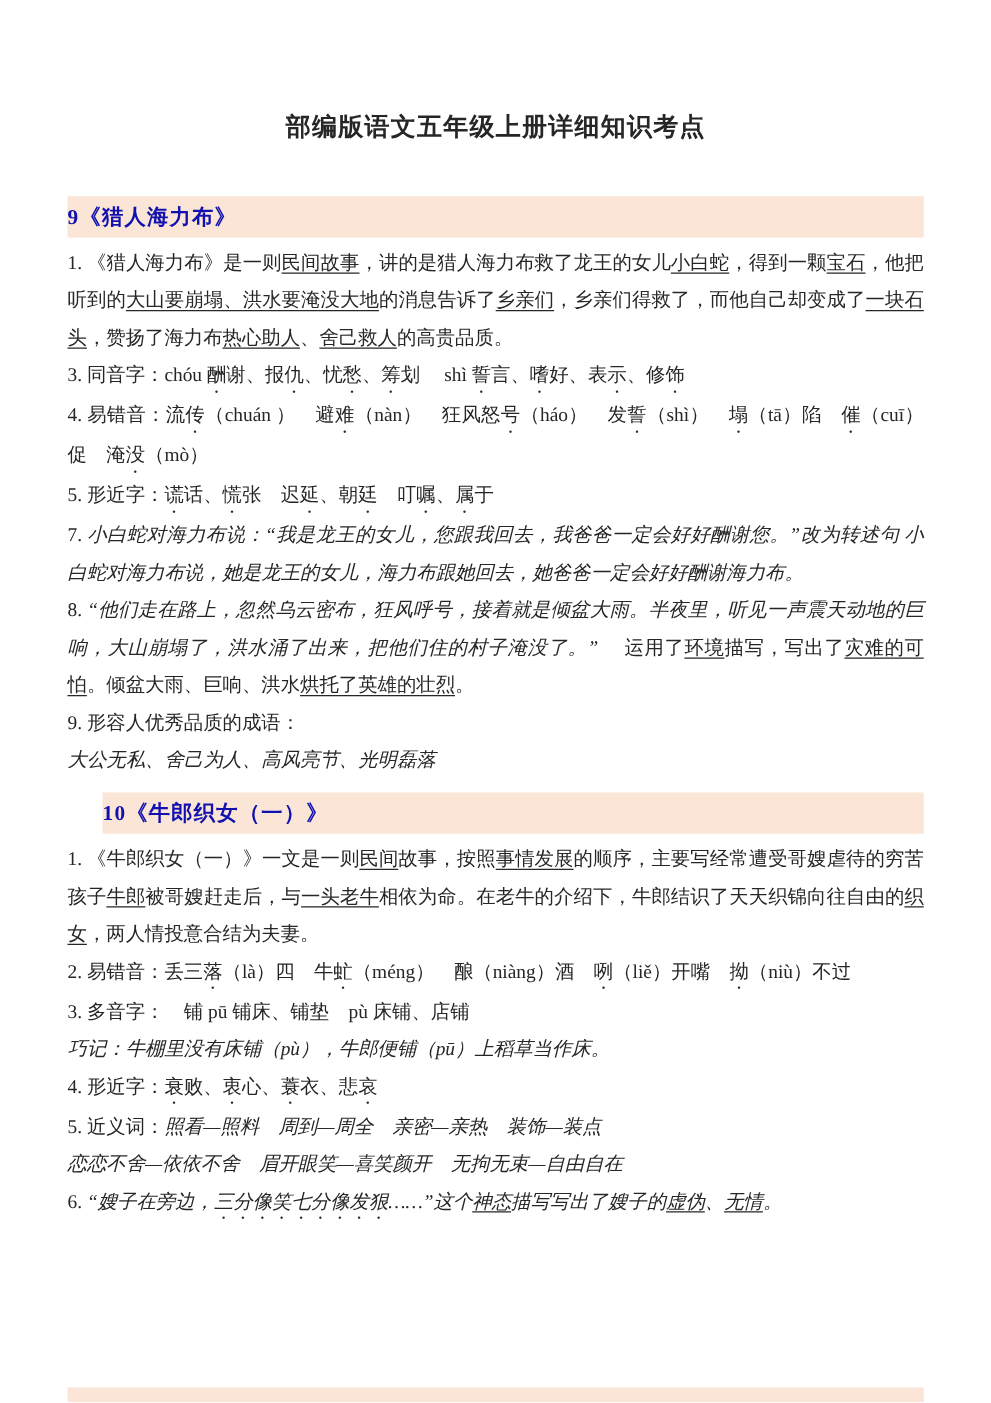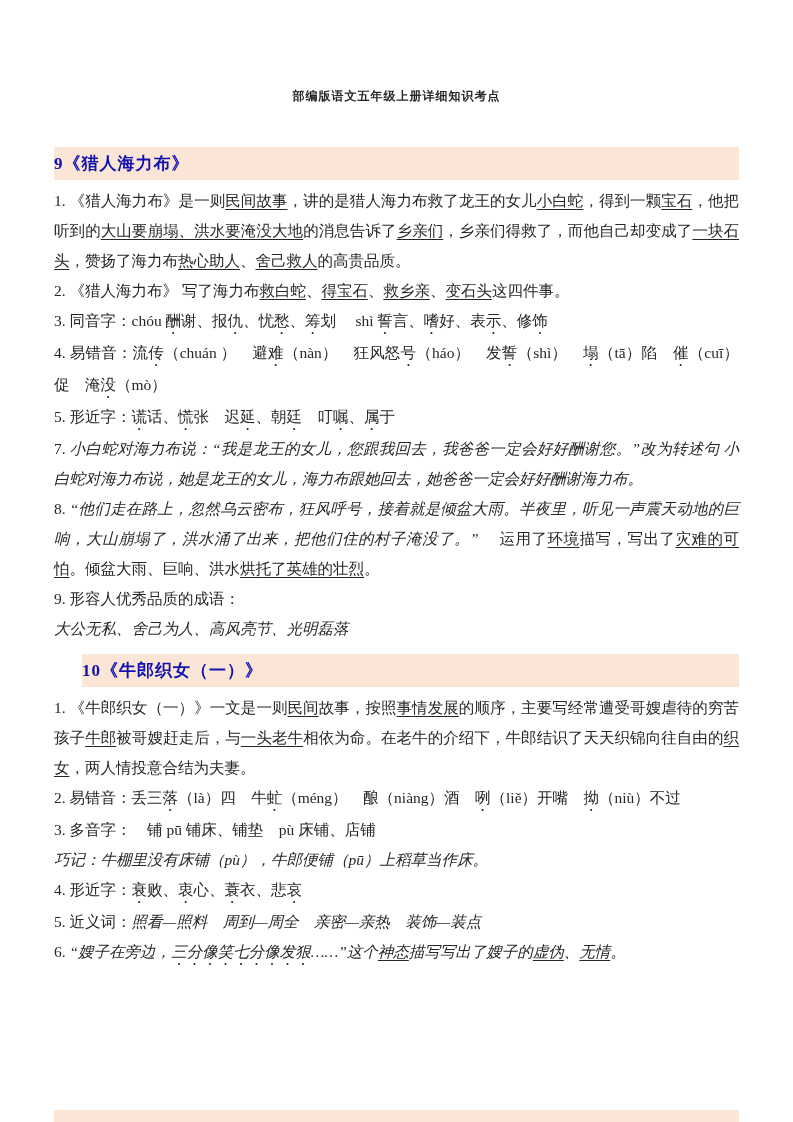--- a/index.html
+++ b/index.html
@@ -8,21 +8,21 @@
     width:793px;height:1122px;
     box-sizing:border-box;
     padding:0 54px;
     overflow:hidden;
     background:#ffffff;
     font-family:"Liberation Serif","DejaVu Serif",serif;
     color:var(--body_text,#262626);
   }
   .doc-title{
     margin:88px 0 42px;
-    font-size:12px;
+    font-size:20px;
     font-weight:bold;
     text-align:center;
     letter-spacing:1px;
   }
   .sec-hdr{
     height:33px;line-height:33px;
     background:var(--section_header_bg,#FBE5D6);
     color:var(--section_header_text,#1111B0);
     font-size:17px;font-weight:bold;
     letter-spacing:1px;
@@ -53,38 +53,38 @@
 </head>
 <body>
 
 <div class="page">
   <h1 class="doc-title">部编版语文五年级上册详细知识考点</h1>
 
   <section>
     <div class="sec-hdr">9《猎人海力布》</div>
     <div class="sec-body">
         <p><span>1. 《猎人海力布》是一则</span><span class="u">民间故事</span><span>，讲的是猎人海力布救了龙王的女儿</span><span class="u">小白蛇</span><span>，得到一颗</span><span class="u">宝石</span><span>，他把听到的</span><span class="u">大山要崩塌、洪水要淹没大地</span><span>的消息告诉了</span><span class="u">乡亲们</span><span>，乡亲们得救了，而他自己却变成了</span><span class="u">一块石头</span><span>，赞扬了海力布</span><span class="u">热心助人</span><span>、</span><span class="u">舍己救人</span><span>的高贵品质。</span></p>
-        <p><span>2. 《猎人海力布》 写了海力布</span><span class="u">救白蛇</span><span>、</span><span class="u">得宝石</span><span>、</span><span class="u">救乡亲</span><span>、</span><span class="u">变石头</span><span>这四件事。</span></p>
         <p><span>3. 同音字：chóu </span><span class="d">酬</span><span>谢、报</span><span class="d">仇</span><span>、忧</span><span class="d">愁</span><span>、</span><span class="d">筹</span><span>划　 shì </span><span class="d">誓</span><span>言、</span><span class="d">嗜</span><span>好、表</span><span class="d">示</span><span>、修</span><span class="d">饰</span></p>
         <p><span>4. 易错音：流</span><span class="d">传</span><span>（chuán ）　避</span><span class="d">难</span><span>（nàn）　狂风怒</span><span class="d">号</span><span>（háo）　发</span><span class="d">誓</span><span>（shì）　</span><span class="d">塌</span><span>（tā）陷　</span><span class="d">催</span><span>（cuī）促　淹</span><span class="d">没</span><span>（mò）</span></p>
         <p><span>5. 形近字：</span><span class="d">谎</span><span>话、</span><span class="d">慌</span><span>张　迟</span><span class="d">延</span><span>、朝</span><span class="d">廷</span><span>　叮</span><span class="d">嘱</span><span>、</span><span class="d">属</span><span>于</span></p>
         <p><span>7. </span><span class="k">小白蛇对海力布说：“我是龙王的女儿，您跟我回去，我爸爸一定会好好酬谢您。”改为转述句 小白蛇对海力布说，她是龙王的女儿，海力布跟她回去，她爸爸一定会好好酬谢海力布。</span></p>
         <p><span>8. </span><span class="k">“他们走在路上，忽然乌云密布，狂风呼号，接着就是倾盆大雨。半夜里，听见一声震天动地的巨响，大山崩塌了，洪水涌了出来，把他们住的村子淹没了。”</span><span>　 运用了</span><span class="u">环境</span><span>描写，写出了</span><span class="u">灾难的可怕</span><span>。倾盆大雨、巨响、洪水</span><span class="u">烘托了英雄的壮烈</span><span>。</span></p>
         <p><span>9. 形容人优秀品质的成语：</span></p>
         <p><span class="k">大公无私、舍己为人、高风亮节、光明磊落</span></p>
       </div>
   </section>
 
   <section>
     <div class="sec-hdr">10《牛郎织女（一）》</div>
     <div class="sec-body">
         <p><span>1. 《牛郎织女（一）》一文是一则</span><span class="u">民间</span><span>故事，按照</span><span class="u">事情发展</span><span>的顺序，主要写经常遭受哥嫂虐待的穷苦孩子</span><span class="u">牛郎</span><span>被哥嫂赶走后，与</span><span class="u">一头老牛</span><span>相依为命。在老牛的介绍下，牛郎结识了天天织锦向往自由的</span><span class="u">织女</span><span>，两人情投意合结为夫妻。</span></p>
         <p><span>2. 易错音：丢三</span><span class="d">落</span><span>（là）四　牛</span><span class="d">虻</span><span>（méng）　酿（niàng）酒　</span><span class="d">咧</span><span>（liě）开嘴　</span><span class="d">拗</span><span>（niù）不过</span></p>
         <p><span>3. 多音字：　铺 pū 铺床、铺垫　pù 床铺、店铺</span></p>
         <p><span class="k">巧记：牛棚里没有床铺（pù），牛郎便铺（pū）上稻草当作床。</span></p>
         <p><span>4. 形近字：</span><span class="d">衰</span><span>败、</span><span class="d">衷</span><span>心、</span><span class="d">蓑</span><span>衣、悲</span><span class="d">哀</span></p>
         <p><span>5. 近义词：</span><span class="k">照看—照料　周到—周全　亲密—亲热　装饰—装点</span></p>
+        <p><span class="k">恋恋不舍—依依不舍　眉开眼笑—喜笑颜开　无拘无束—自由自在</span></p>
         <p><span>6. </span><span class="k">“嫂子在旁边，</span><span class="d k">三分像笑七分像发狠</span><span class="k">……”这个</span><span class="u k">神态</span><span class="k">描写写出了嫂子的</span><span class="u k">虚伪</span><span class="k">、</span><span class="u k">无情</span><span class="k">。</span></p>
       </div>
   </section>
 
   <div class="next-strip"></div>
 </div>
 
 </body></html>

